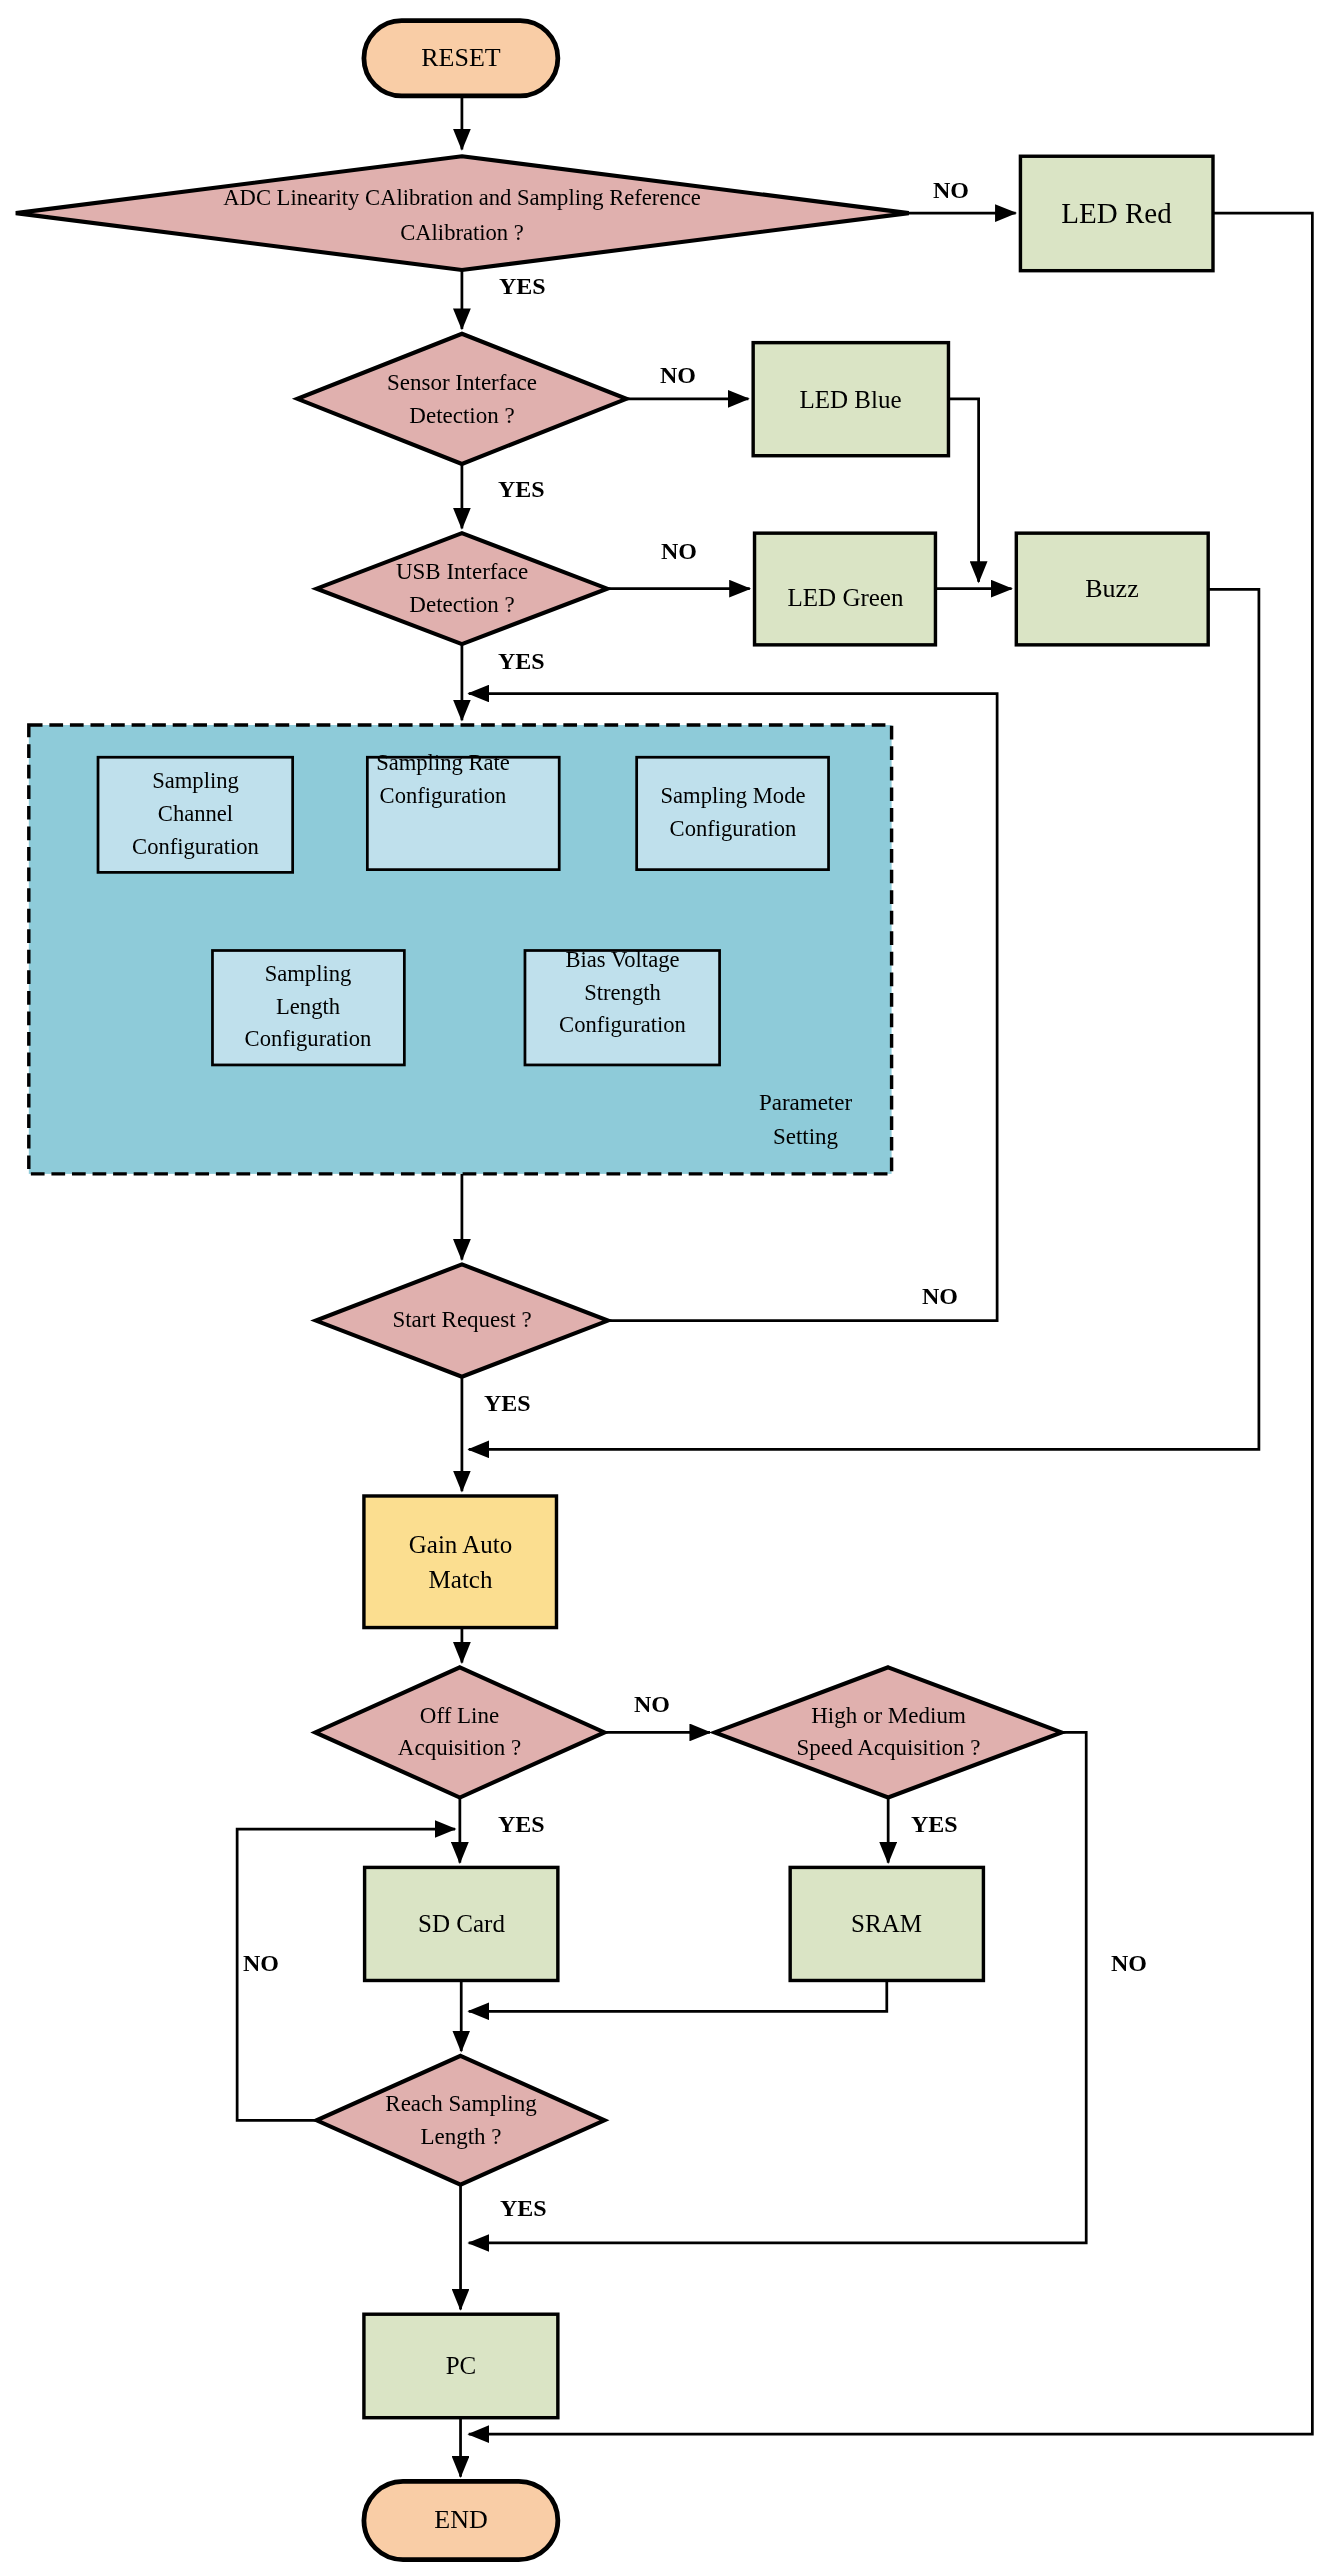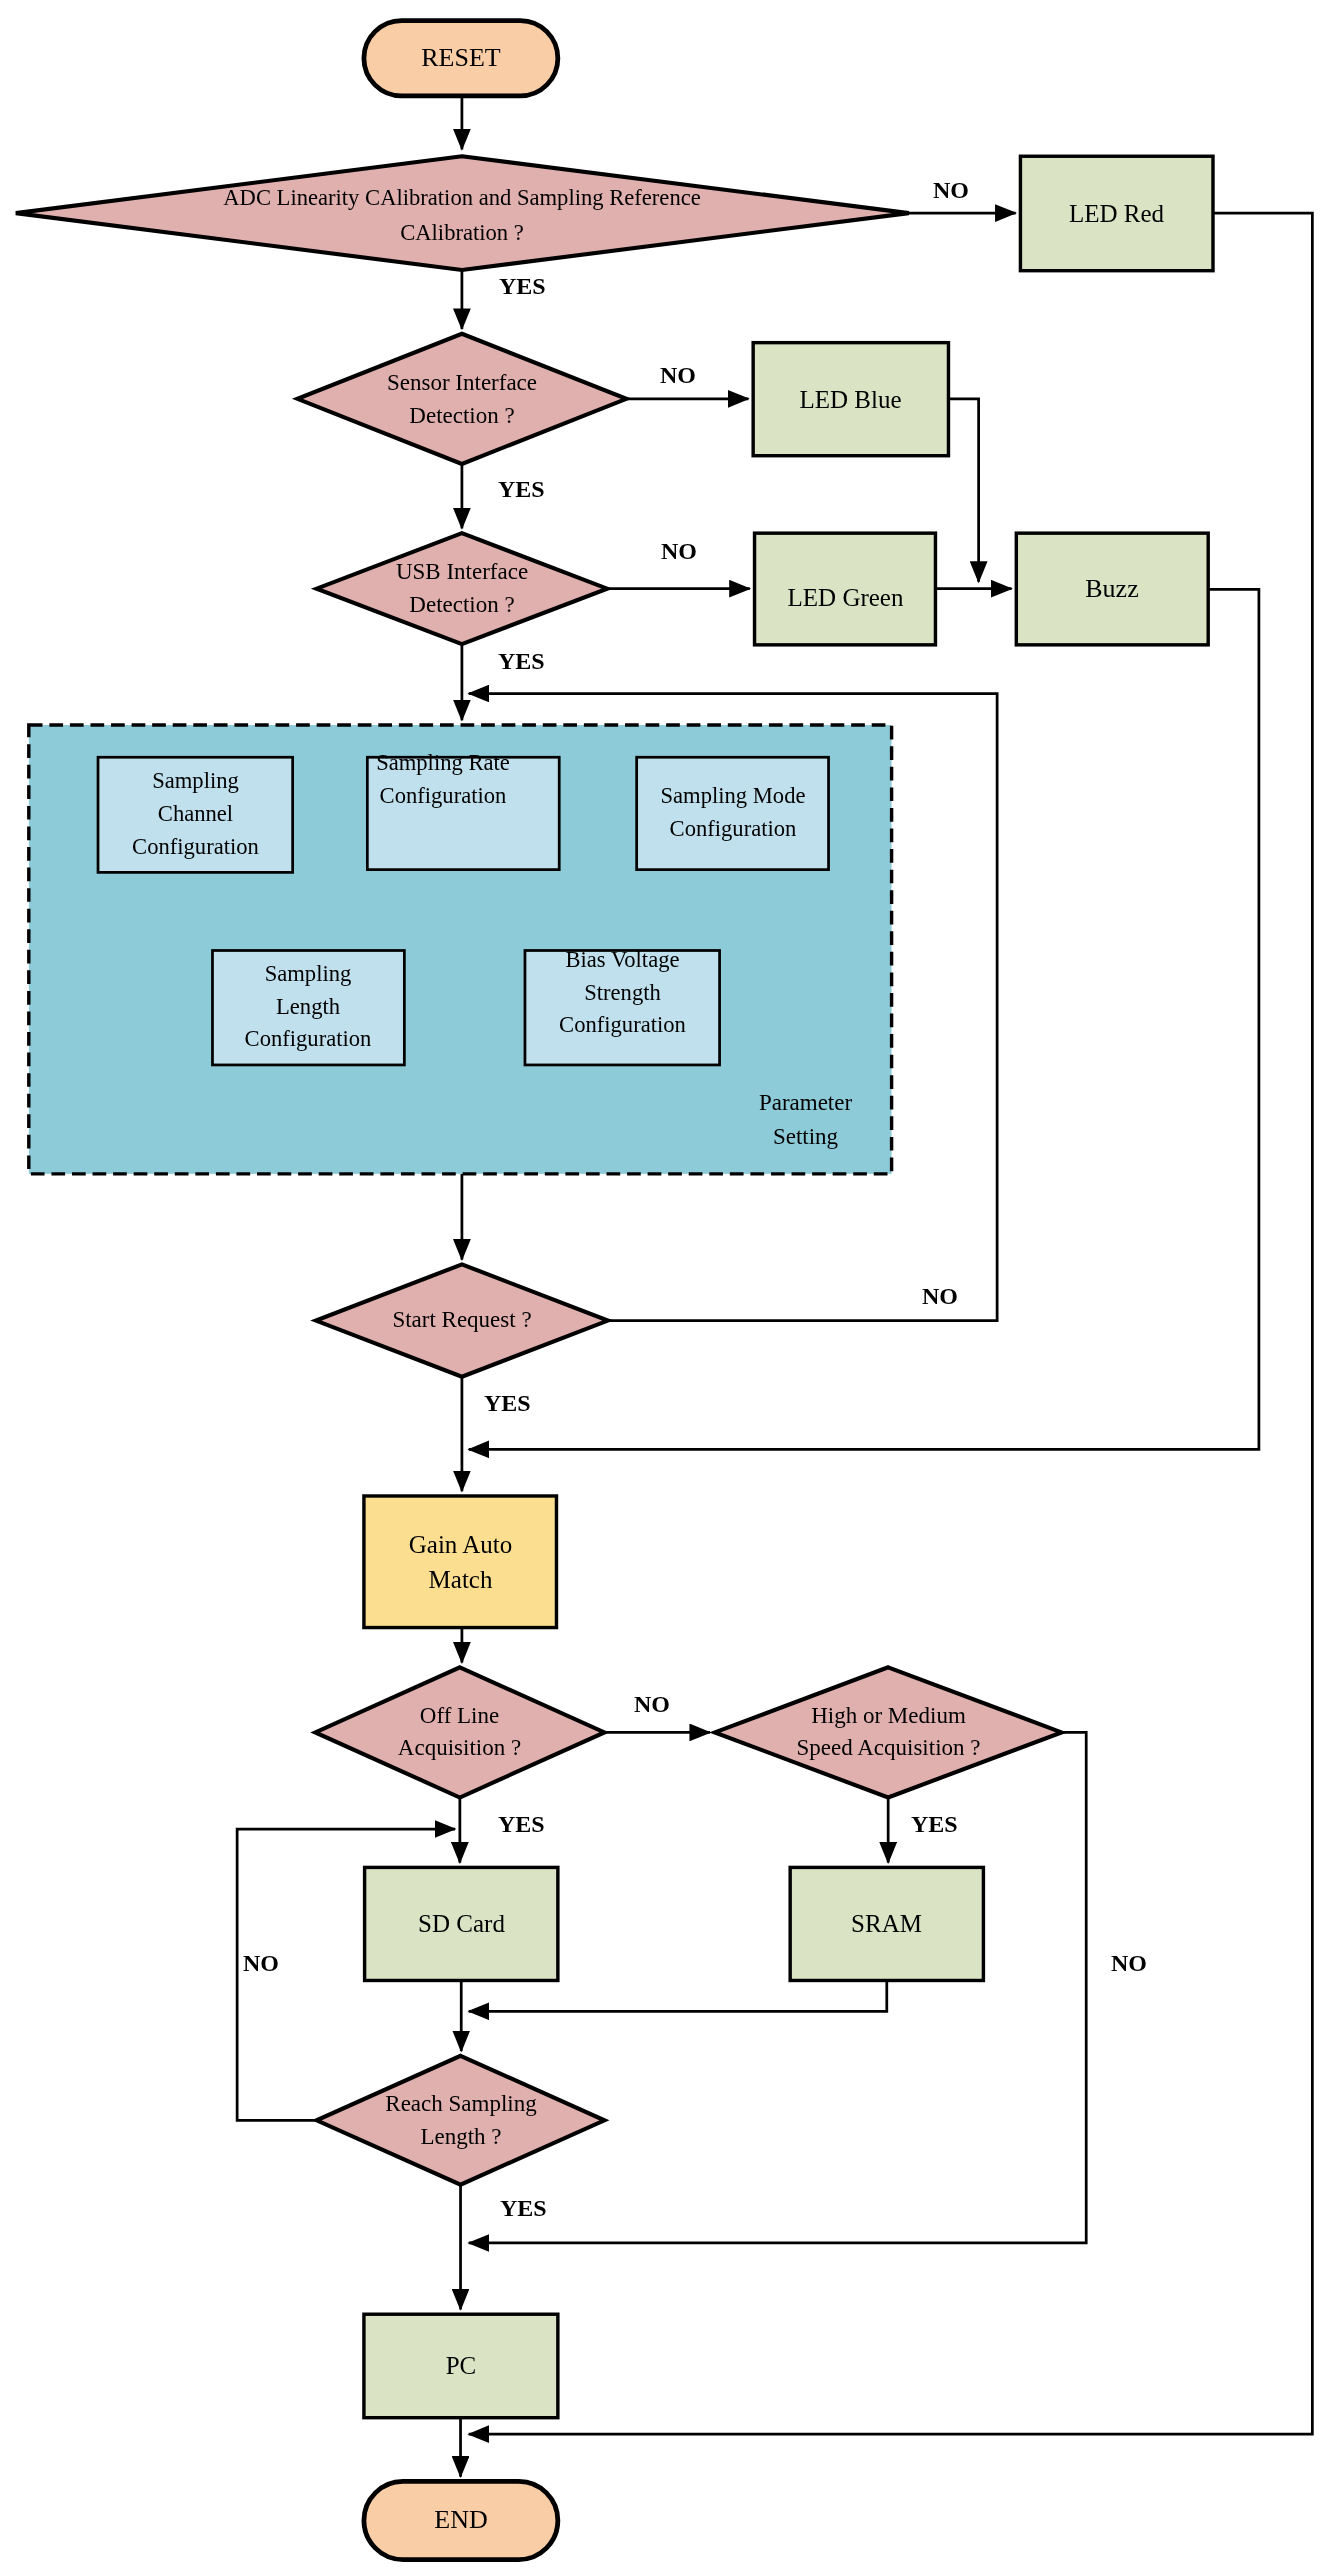--- a/index.html
+++ b/index.html
@@ -104,21 +104,21 @@
 
   <div class="lbl" style="left:364px;top:20.6px;width:194px;height:75px;font-size:26px;">
     <span>RESET</span>
   </div>
 
   <div class="lbl" style="left:68px;top:160px;width:788px;height:110px;font-size:22.6px;line-height:1.55;">
     <span>ADC Linearity CAlibration and Sampling Reference</span>
     <span>CAlibration ?</span>
   </div>
 
-  <div class="lbl" style="left:1020px;top:156px;width:193px;height:114px;font-size:25px;text-align:right;">
+  <div class="lbl" style="left:1020px;top:156px;width:193px;height:114px;font-size:29px;text-align:right;">
     <span>LED Red</span>
   </div>
 
   <div class="lbl" style="left:311px;top:336px;width:302px;height:127px;font-size:23px;">
     <span>Sensor Interface</span>
     <span>Detection ?</span>
   </div>
 
   <div class="lbl" style="left:753px;top:343px;width:195px;height:113px;font-size:25px;">
     <span>LED Blue</span>

